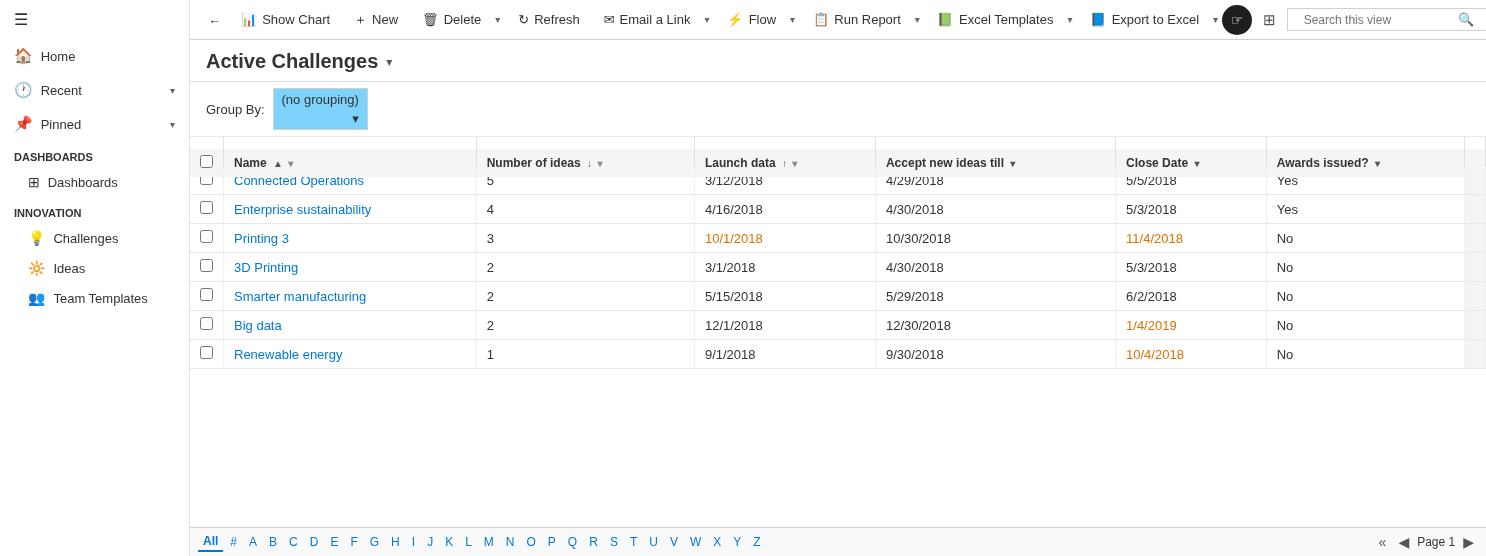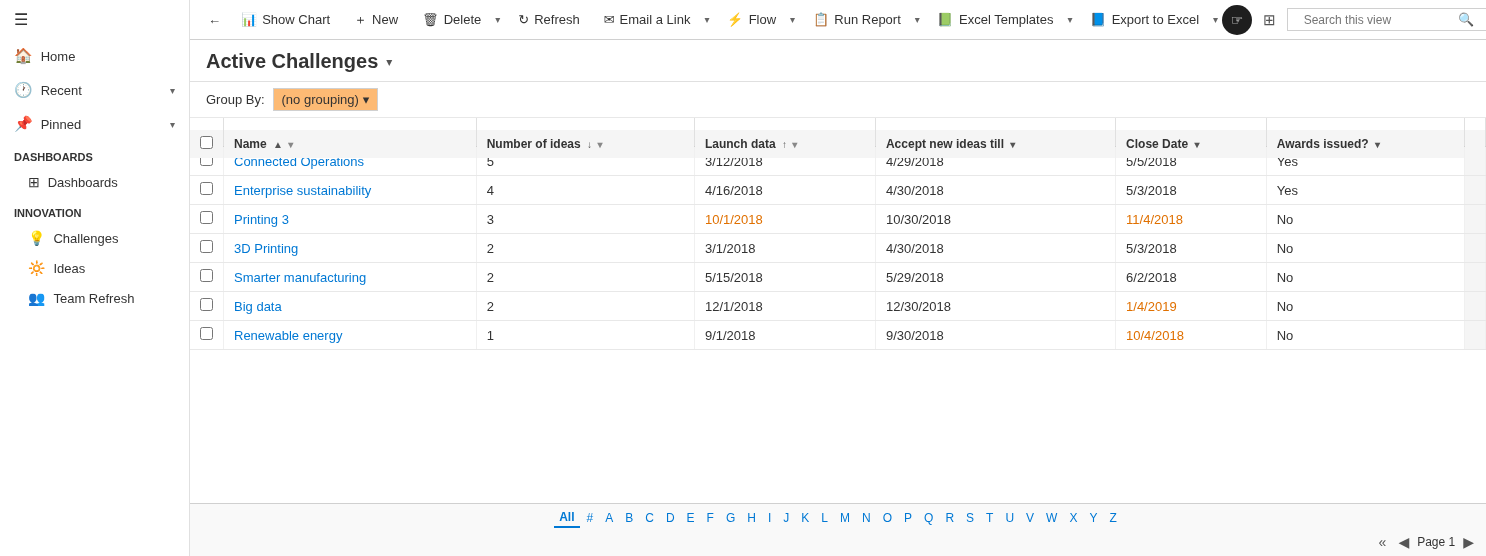--- a/index.html
+++ b/index.html
@@ -159,21 +159,22 @@
       border-bottom: 1px solid #e8e8e8;
     }
     .group-by-select {
       border: 1px solid #d0d0d0;
       padding: 3px 8px;
       font-size: 13px;
       cursor: pointer;
       display: flex;
       align-items: flex-end;
       gap: 4px;
-      background: #fdba74;
+      background: #7dd3fc;
+      flex-direction: column;
     }
 
     
     .table-container {
       flex: 1;
       overflow-y: auto;
       overflow-x: hidden;
     }
     .data-table {
       width: 100%;
@@ -210,21 +211,20 @@
     
     .bottom-bar {
       border-top: 1px solid #d0d0d0;
       padding: 4px 8px;
       display: flex;
       align-items: center;
       gap: 4px;
       font-size: 12px;
       color: #333;
       background: #f9f9f9;
-      flex-direction: column;
     }
     .bottom-bar .alpha-row {
       display: flex;
       align-items: center;
       gap: 2px;
       flex: 1;
     }
     .alpha-item {
       padding: 2px 5px;
       cursor: pointer;
@@ -272,21 +272,21 @@
   <div class="sidebar-child-item">
     <span class="icon">💡</span>
     <span>Challenges</span>
   </div>
   <div class="sidebar-child-item">
     <span class="icon">🔆</span>
     <span>Ideas</span>
   </div>
   <div class="sidebar-child-item">
     <span class="icon">👥</span>
-    <span>Team Refresh</span>
+    <span>Team Templates</span>
   </div>
 </div>
 
 <div class="main">
 
   <div class="toolbar">
     <button class="toolbar-btn">
       <span>←</span>
     </button>
 

